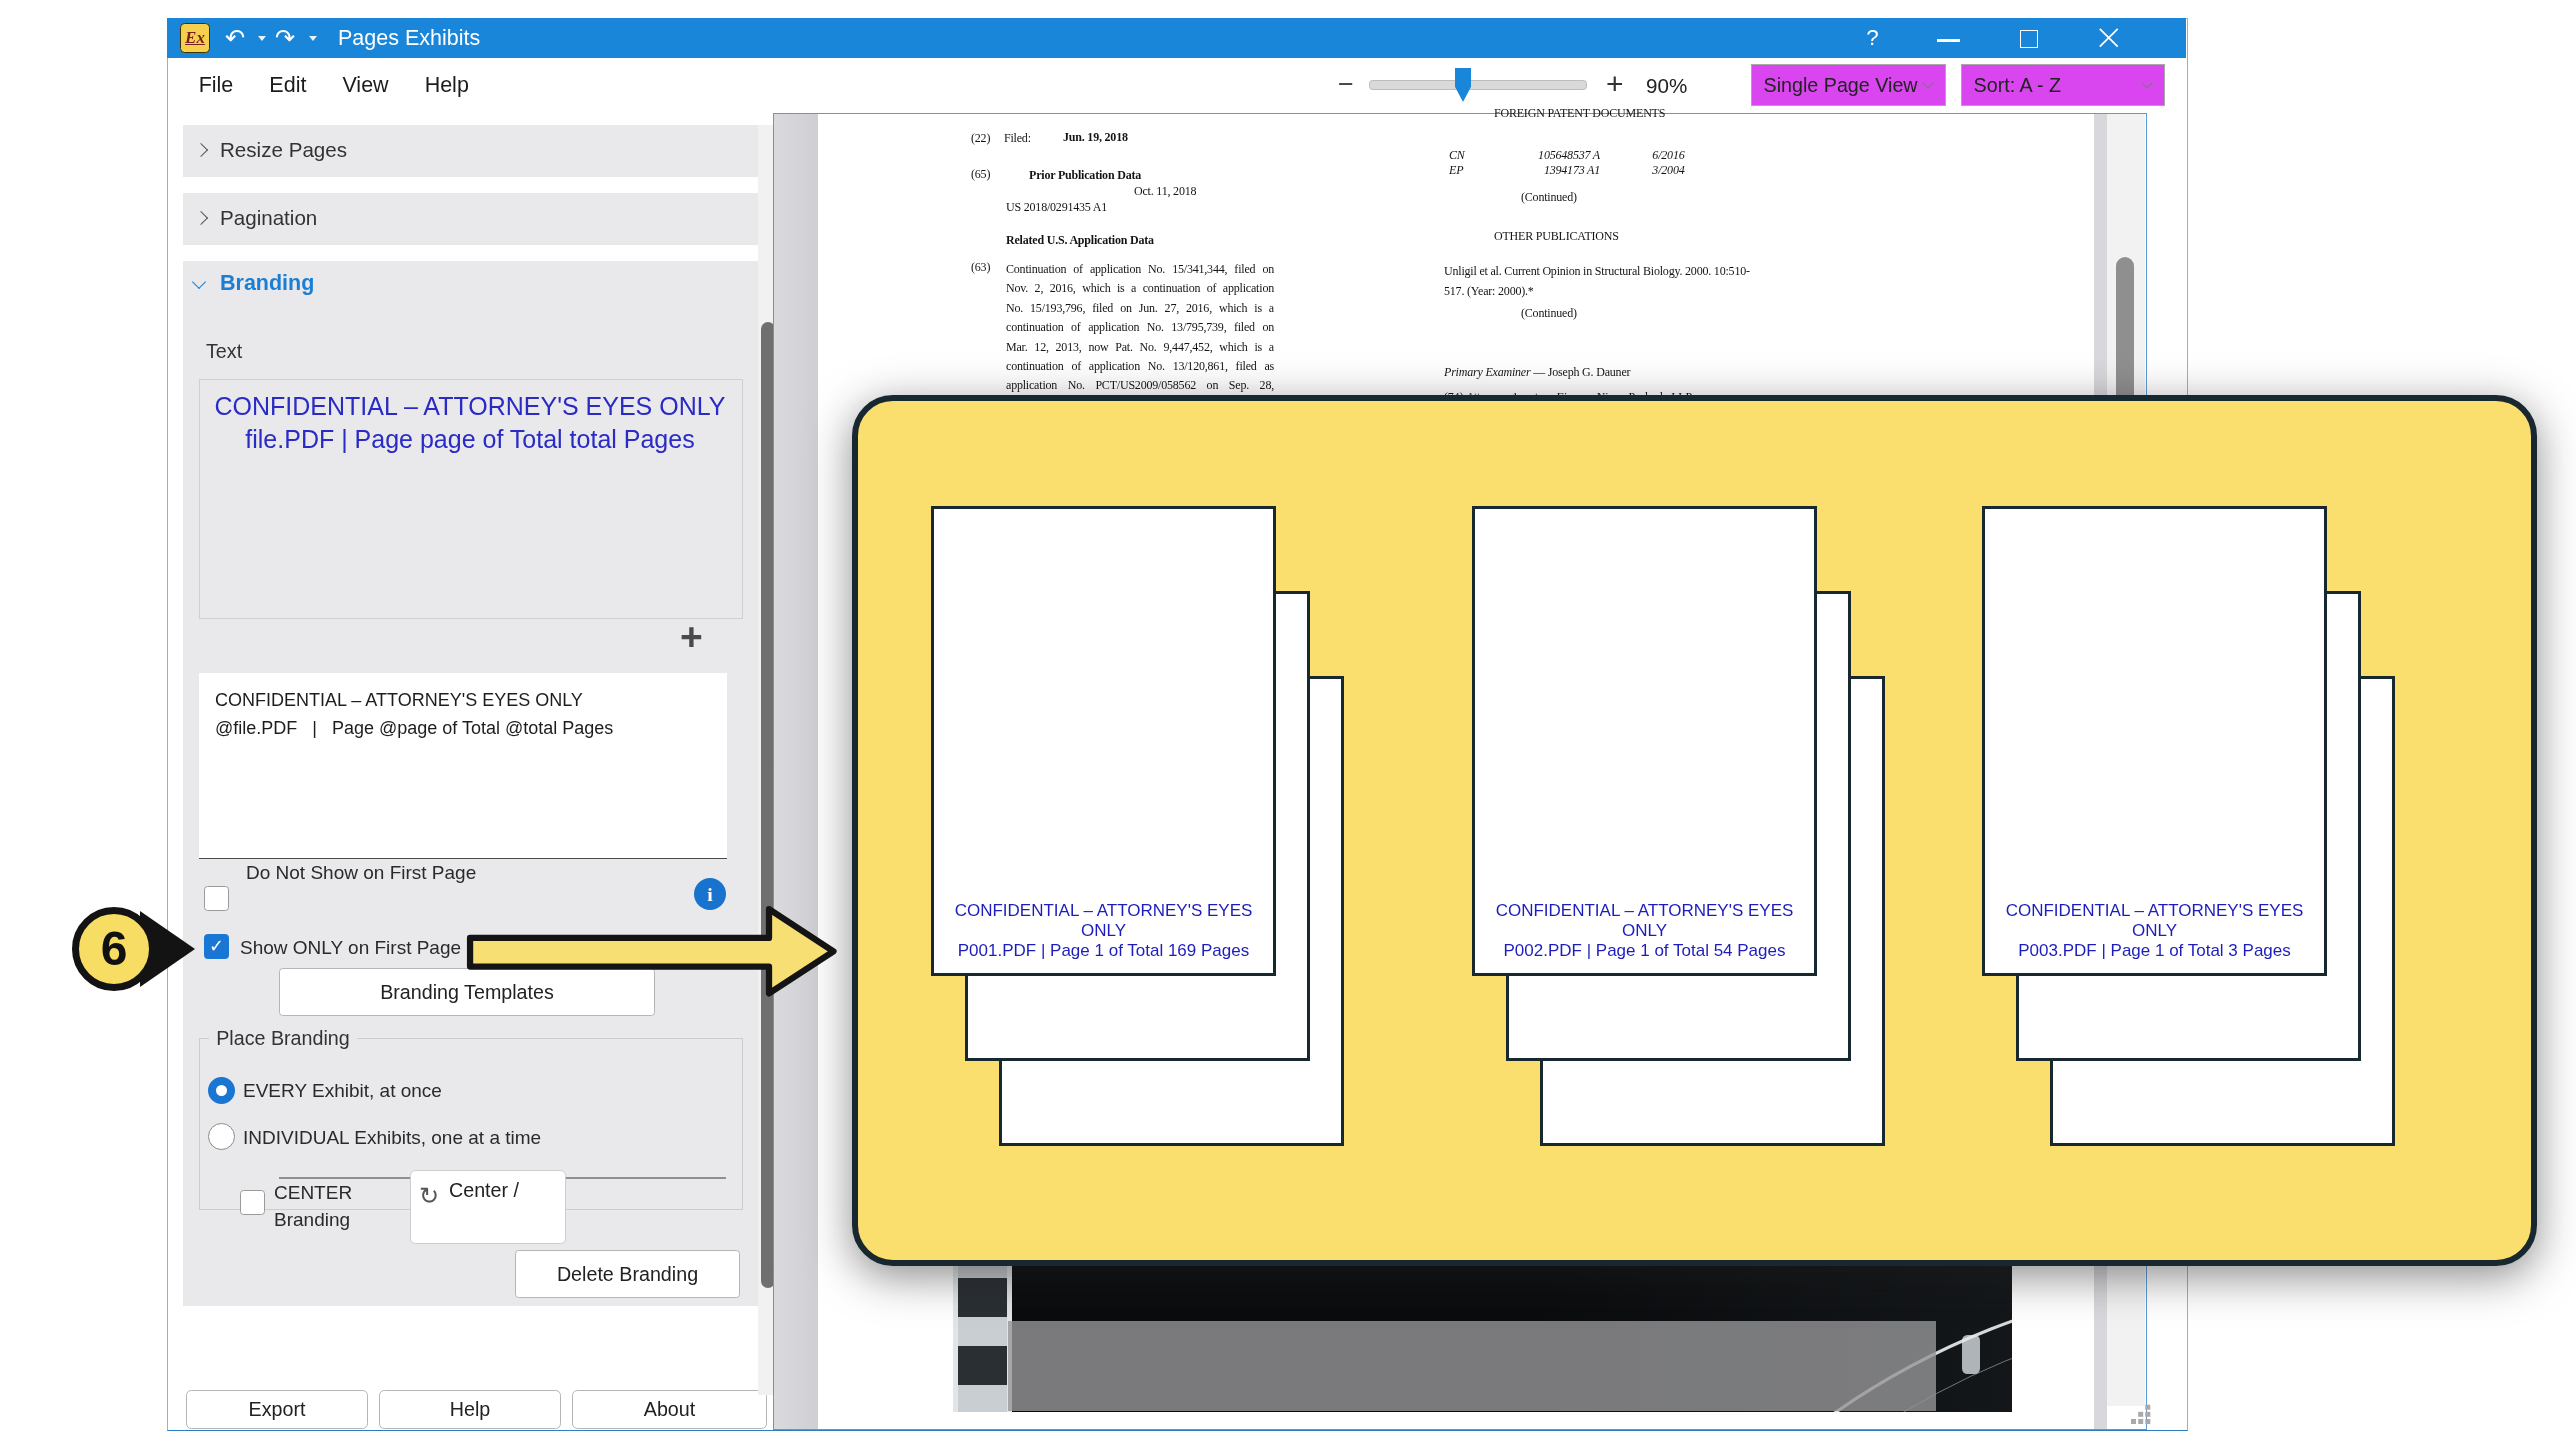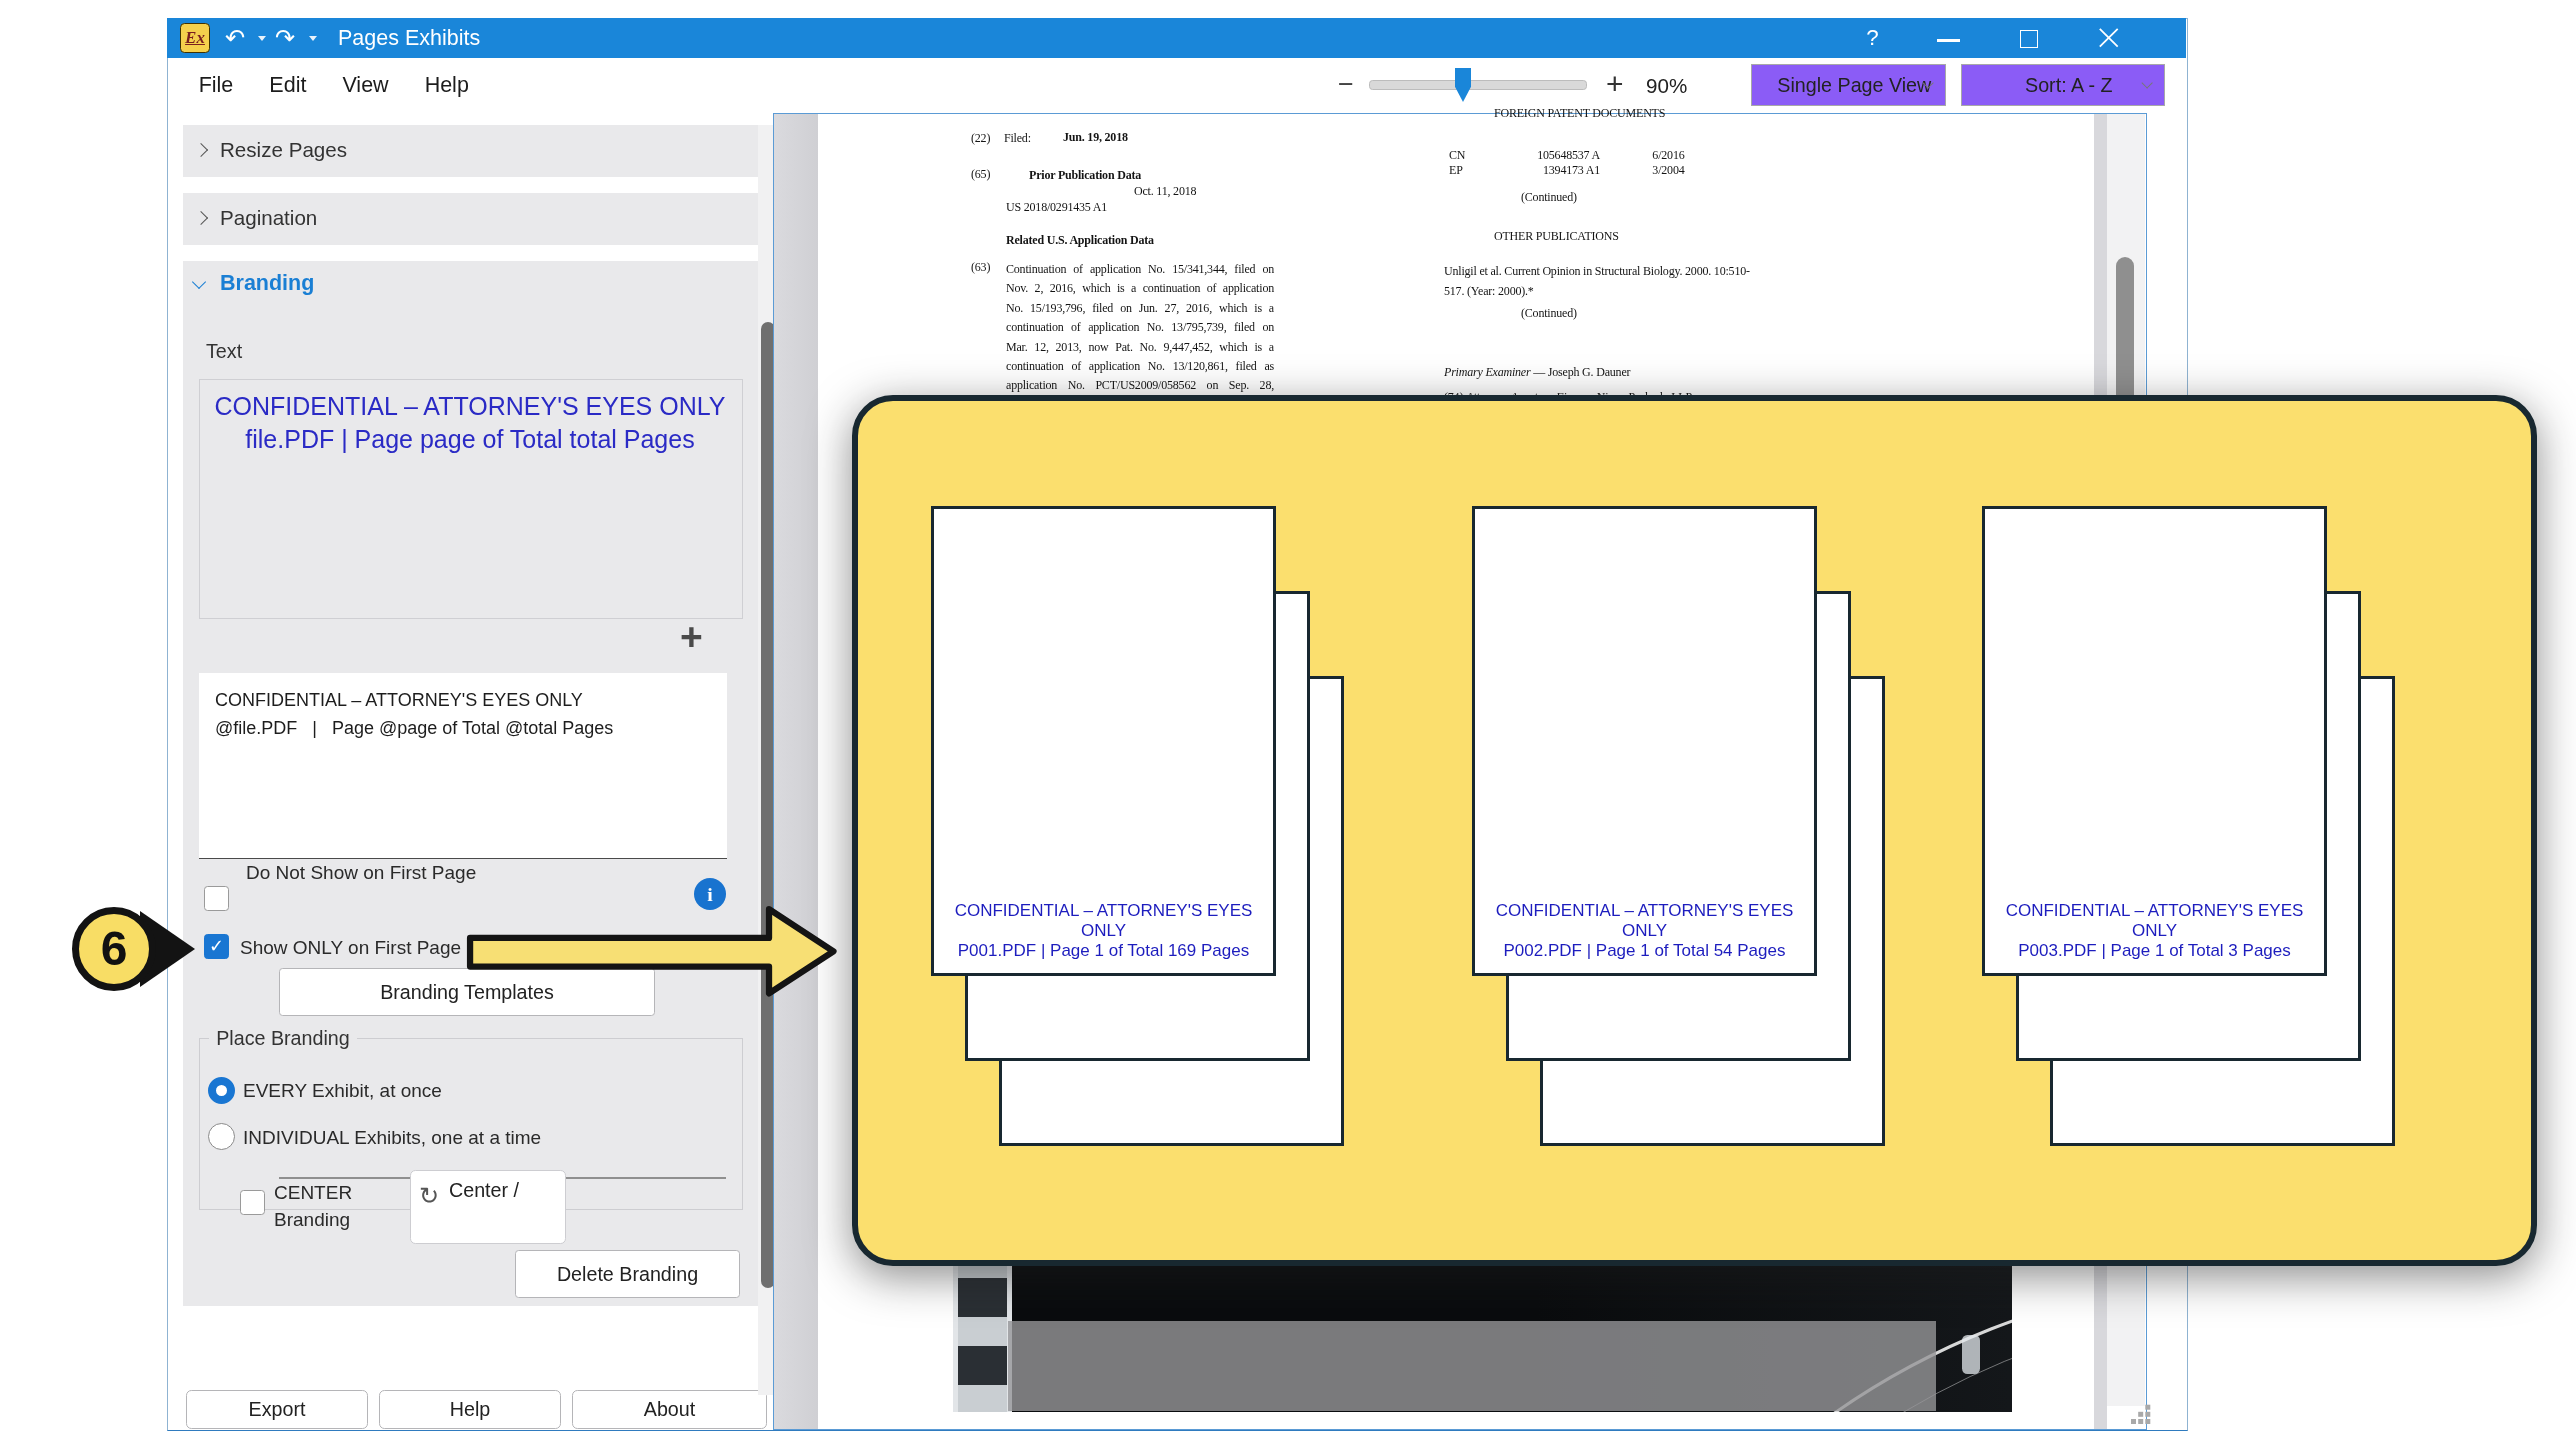--- a/index.html
+++ b/index.html
@@ -28,22 +28,22 @@
   
   .menubar{left:168px;top:58px;width:2017px;height:55px;background:#fff;}
   .menuitems{left:188px;top:58px;height:55px;display:flex;gap:36px;align-items:center;
              font-size:21.5px;color:#1c1c1c;padding-left:10.7px;}
   .zoom-minus{left:1338px;top:58px;font-size:27px;line-height:52px;color:#444;}
   .slider-track{left:1369px;top:80px;width:216px;height:8px;background:#d9d9d9;border:0.9px solid #bcbcbc;border-radius:3.6px;}
   .slider-thumb{left:1455px;top:68px;width:16px;height:34px;background:#1a86d9;
                 clip-path:polygon(0 0,100% 0,100% 55%,50% 100%,0 55%);}
   .zoom-plus{left:1606px;top:58px;font-size:30px;line-height:52px;color:#333;}
   .zoom-pct{left:1646px;top:58px;font-size:20.6px;line-height:55px;color:#222;}
-  .select{height:42px;background:#8b5cf6;border:0.9px solid #a8a8a8;font-size:19.7px;color:#222;
-          line-height:40px;padding-left:11.6px;box-sizing:border-box;text-align:center;}
+  .select{height:42px;background:#d946ef;border:0.9px solid #a8a8a8;font-size:19.7px;color:#222;
+          line-height:40px;padding-left:11.6px;box-sizing:border-box;}
   .select1{left:1751px;top:64px;width:195px;} .select2{left:1961px;top:64px;width:204px;}
   .chev{display:inline-block;border:solid #555;border-width:0 1.8px 1.8px 0;padding:4.5px;}
   .chev.right{transform:rotate(-45deg);} .chev.down{transform:rotate(45deg);}
   .sel-chev{position:absolute;right:12.5px;top:14.3px;border-color:#777;padding:3.6px;}
 
   
   .srow{left:183px;width:578px;height:52px;background:#e9e9eb;}
   .srow1{top:125px;} .srow2{top:193px;}
   .srow .chev{position:absolute;left:12.5px;top:19.7px;border-color:#555;}
   .srow-label{position:absolute;left:37px;top:13.4px;font-size:20.6px;color:#333;}
@@ -96,21 +96,21 @@
   .stripr{left:2094px;top:114px;width:13.4px;height:1315px;background:#d8d8dc;}
   .vtrack{left:2107px;top:114px;width:38px;height:1292px;background:#f2f2f3;}
   .vthumb{left:2116px;top:257px;width:18px;height:376px;background:#8f8f8f;border-radius:9px;}
   .grip{left:2131px;top:1419px;width:4.5px;height:4.5px;background:#a9a9a9;
         box-shadow:7.2px 0 #a9a9a9,14.3px 0 #a9a9a9,7.2px -7.2px #a9a9a9,14.3px -7.2px #a9a9a9,14.3px -14.3px #a9a9a9;}
 
   .pat{font-family:"Liberation Serif",serif;color:#141414;font-size:12px;letter-spacing:-0.2px;}
   .pat.b{font-weight:bold;} .pat.ctr{text-align:left;}
   .jline{text-align:justify;text-align-last:justify;height:19.4px;}
   .para{left:1006px;top:260px;width:268px;line-height:19.4px;}
-  .frow{display:flex;}
+  .frow{display:flex;font-style:italic;}
   .fco{width:45px;} .fnum{width:106px;text-align:right;} .fdt{width:63px;text-align:right;margin-left:21.5px;}
 
   
   .fig{left:953px;top:1249px;width:1059px;height:163px;background:linear-gradient(90deg,#0a0c0e 55%,#14171a);overflow:hidden;}
   .film{position:absolute;left:0;top:0;width:59px;height:163px;box-sizing:border-box;
         background:repeating-linear-gradient(180deg,#c9ced2 0 29px,#2a2f34 29px 68px);
         border-left:5.4px solid #e2e5e8;border-right:5.4px solid #e2e5e8;}
   .arc{position:absolute;border-radius:50%;}
   .arc1{left:555px;top:25px;width:1521px;height:1521px;border:3.6px solid rgba(250,250,250,.85);}
   .arc2{left:581px;top:54px;width:1521px;height:1521px;border:1.8px solid rgba(230,230,230,.45);}

